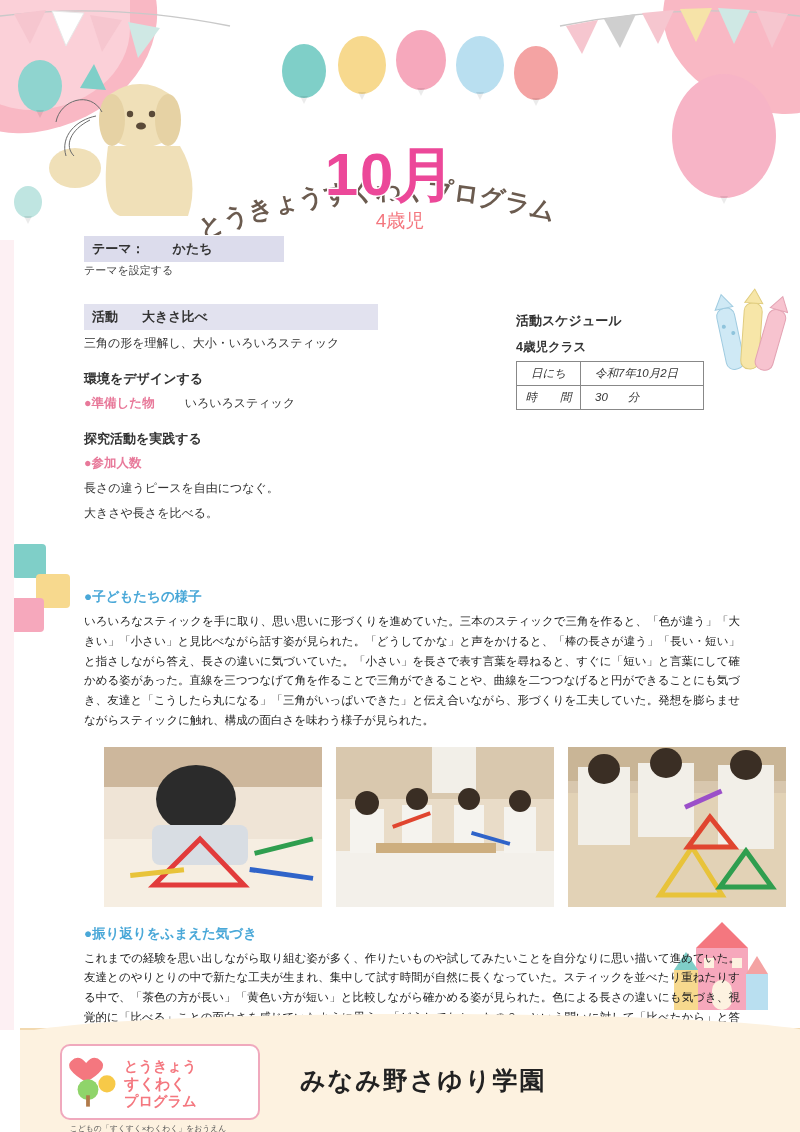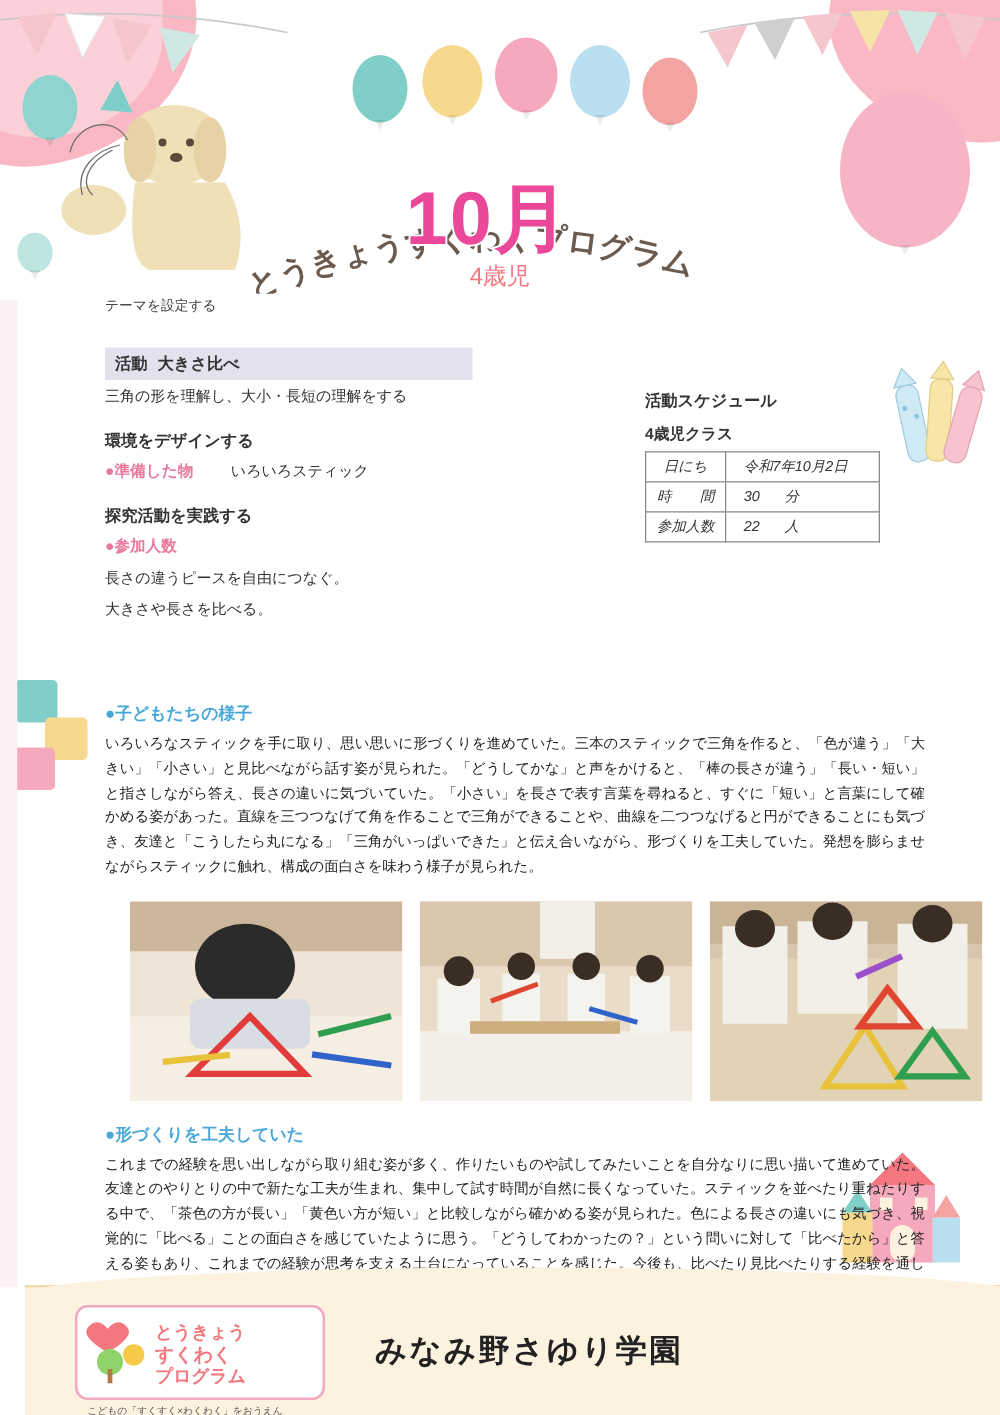--- a/index.html
+++ b/index.html
@@ -61,21 +61,21 @@
     background:#dcdcec; padding:4px 8px; font-size:13px; font-weight:bold; color:#333;
     display:flex; gap:28px;
   }
   .band .lbl { white-space:nowrap; }
   .band .val { font-weight:bold; }
   .sub-note { margin-left:84px; font-size:11px; color:#444; margin-top:1px; }
 
   .section { margin-left:84px; }
   .act-band {
     background:#e2e2ef; width:294px; padding:4px 8px; font-size:13px; font-weight:bold;
-    display:flex; gap:8px;
+    display:flex; gap:24px;
   }
   .act-desc { font-size:12px; margin-top:5px; }
 
   h3.blk { font-size:13px; font-weight:bold; margin:18px 0 7px 0; }
   .bullet-pink { color:#e8799a; font-size:12.5px; font-weight:bold; }
   .bullet-blue { color:#4aa8d8; font-size:13.5px; font-weight:bold; }
   .kv { display:flex; gap:30px; align-items:baseline; }
   .kv .v { color:#333; font-weight:normal; font-size:12px; }
 
   p.para { font-size:11.5px; line-height:1.72; margin:6px 0 0 0; text-align:justify; color:#222; }
@@ -215,28 +215,34 @@
   <polygon points="24,62 36,44 48,62" fill="#7fcfc8"></polygon>
   <rect x="96" y="66" width="22" height="36" fill="#b9dff0"></rect>
   <polygon points="96,66 107,48 118,66" fill="#f4a3a3"></polygon>
   <rect x="62" y="72" width="20" height="30" rx="10" fill="#fdf2e0"></rect>
   <rect x="54" y="50" width="10" height="10" fill="#fdf2e0"></rect>
   <rect x="82" y="50" width="10" height="10" fill="#fdf2e0"></rect>
 </svg>
 
 <div class="content">
 
+  <div class="row-theme">
+    <div class="band">
+      <span class="lbl">テーマ：</span>
+      <span class="val">かたち</span>
+    </div>
+  </div>
   <div class="sub-note">テーマを設定する</div>
 
   <div class="section" style="margin-top:26px;">
     <div class="act-band">
       <span class="lbl">活動</span>
       <span class="val">大きさ比べ</span>
     </div>
-    <div class="act-desc">三角の形を理解し、大小・長短の理解をする</div>
+    <div class="act-desc">三角の形を理解し、大小・いろいろスティック</div>
 
     <h3 class="blk">環境をデザインする</h3>
     <div class="kv">
       <span class="bullet-pink">●準備した物</span>
       <span class="v">いろいろスティック</span>
     </div>
 
     <h3 class="blk">探究活動を実践する</h3>
     <div class="bullet-pink">●参加人数</div>
     <div class="act-desc" style="margin-top:8px;">長さの違うピースを自由につなぐ。</div>
@@ -249,26 +255,20 @@
     <table class="sch">
       <tbody>
           <tr>
         <td class="k">日にち</td>
         <td class="v">令和7年10月2日</td>
       </tr>
       <tr>
         <td class="k">時　　間</td>
         <td class="v">
           <span class="num">30</span><span>分</span>
-        </td>
-      </tr>
-      <tr>
-        <td class="k">参加人数</td>
-        <td class="v">
-          <span class="num">22</span><span>人</span>
         </td>
       </tr>
     </tbody>
       </table>
   </div>
 
   <div class="section" style="margin-top:66px; margin-right:60px;">
     <div class="bullet-blue">●子どもたちの様子</div>
     <p class="para">いろいろなスティックを手に取り、思い思いに形づくりを進めていた。三本のスティックで三角を作ると、「色が違う」「大きい」「小さい」と見比べながら話す姿が見られた。「どうしてかな」と声をかけると、「棒の長さが違う」「長い・短い」と指さしながら答え、長さの違いに気づいていた。「小さい」を長さで表す言葉を尋ねると、すぐに「短い」と言葉にして確かめる姿があった。直線を三つつなげて角を作ることで三角ができることや、曲線を二つつなげると円ができることにも気づき、友達と「こうしたら丸になる」「三角がいっぱいできた」と伝え合いながら、形づくりを工夫していた。発想を膨らませながらスティックに触れ、構成の面白さを味わう様子が見られた。</p>
   </div>
@@ -319,21 +319,21 @@
         <ellipse cx="178" cy="18" rx="16" ry="15" fill="#3a2e24"></ellipse>
         <polygon points="92,148 124,100 154,148" fill="none" stroke="#e8c33a" stroke-width="5"></polygon>
         <polygon points="152,140 178,104 204,140" fill="none" stroke="#2f9e4f" stroke-width="5"></polygon>
         <polygon points="120,100 142,70 166,100" fill="none" stroke="#e0452f" stroke-width="5"></polygon>
         <rect x="116" y="58" width="40" height="5" fill="#9b4fc9" transform="rotate(-24 116 58)"></rect>
       </svg>
     </div>
   </div>
 
   <div class="section" style="margin-top:18px; margin-right:60px;">
-    <div class="bullet-blue">●形づくりを工夫していた</div>
+    <div class="bullet-blue">●振り返りをふまえた気づき</div>
     <p class="para">これまでの経験を思い出しながら取り組む姿が多く、作りたいものや試してみたいことを自分なりに思い描いて進めていた。友達とのやりとりの中で新たな工夫が生まれ、集中して試す時間が自然に長くなっていた。スティックを並べたり重ねたりする中で、「茶色の方が長い」「黄色い方が短い」と比較しながら確かめる姿が見られた。色による長さの違いにも気づき、視覚的に「比べる」ことの面白さを感じていたように思う。「どうしてわかったの？」という問いに対して「比べたから」と答える姿もあり、これまでの経験が思考を支える土台になっていることを感じた。今後も、比べたり見比べたりする経験を通して、形や長さの違いに気づき、考えを広げていけるようにしていきたい。</p>
   </div>
 </div>
 
 <div class="footer">
   <div class="footer-wave"></div>
 
   <div class="logo-box">
     <svg viewBox="0 0 200 76" width="196" height="72">
       <path d="M22,18 q-8,-10 -16,-2 q-8,8 16,22 q24,-14 16,-22 q-8,-8 -16,2z" fill="#f4777f"></path>

